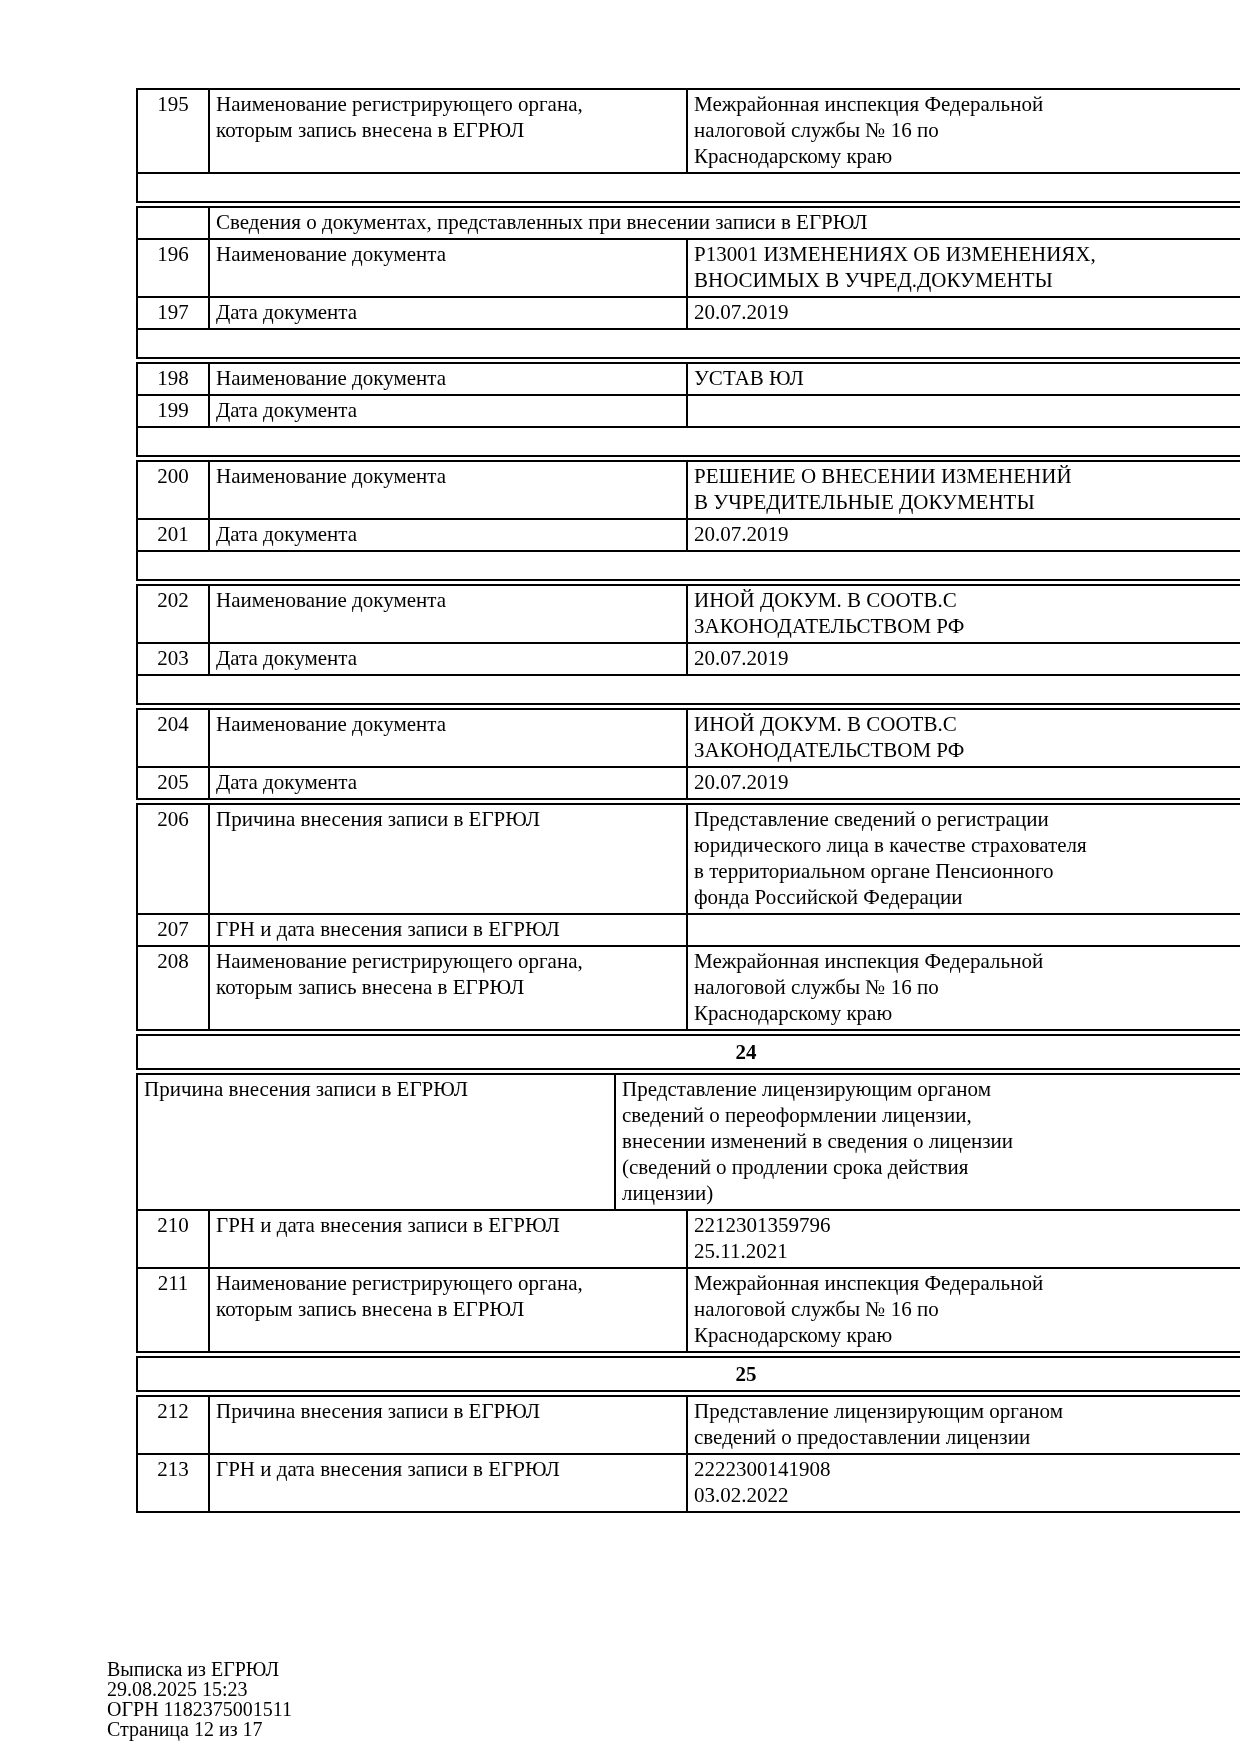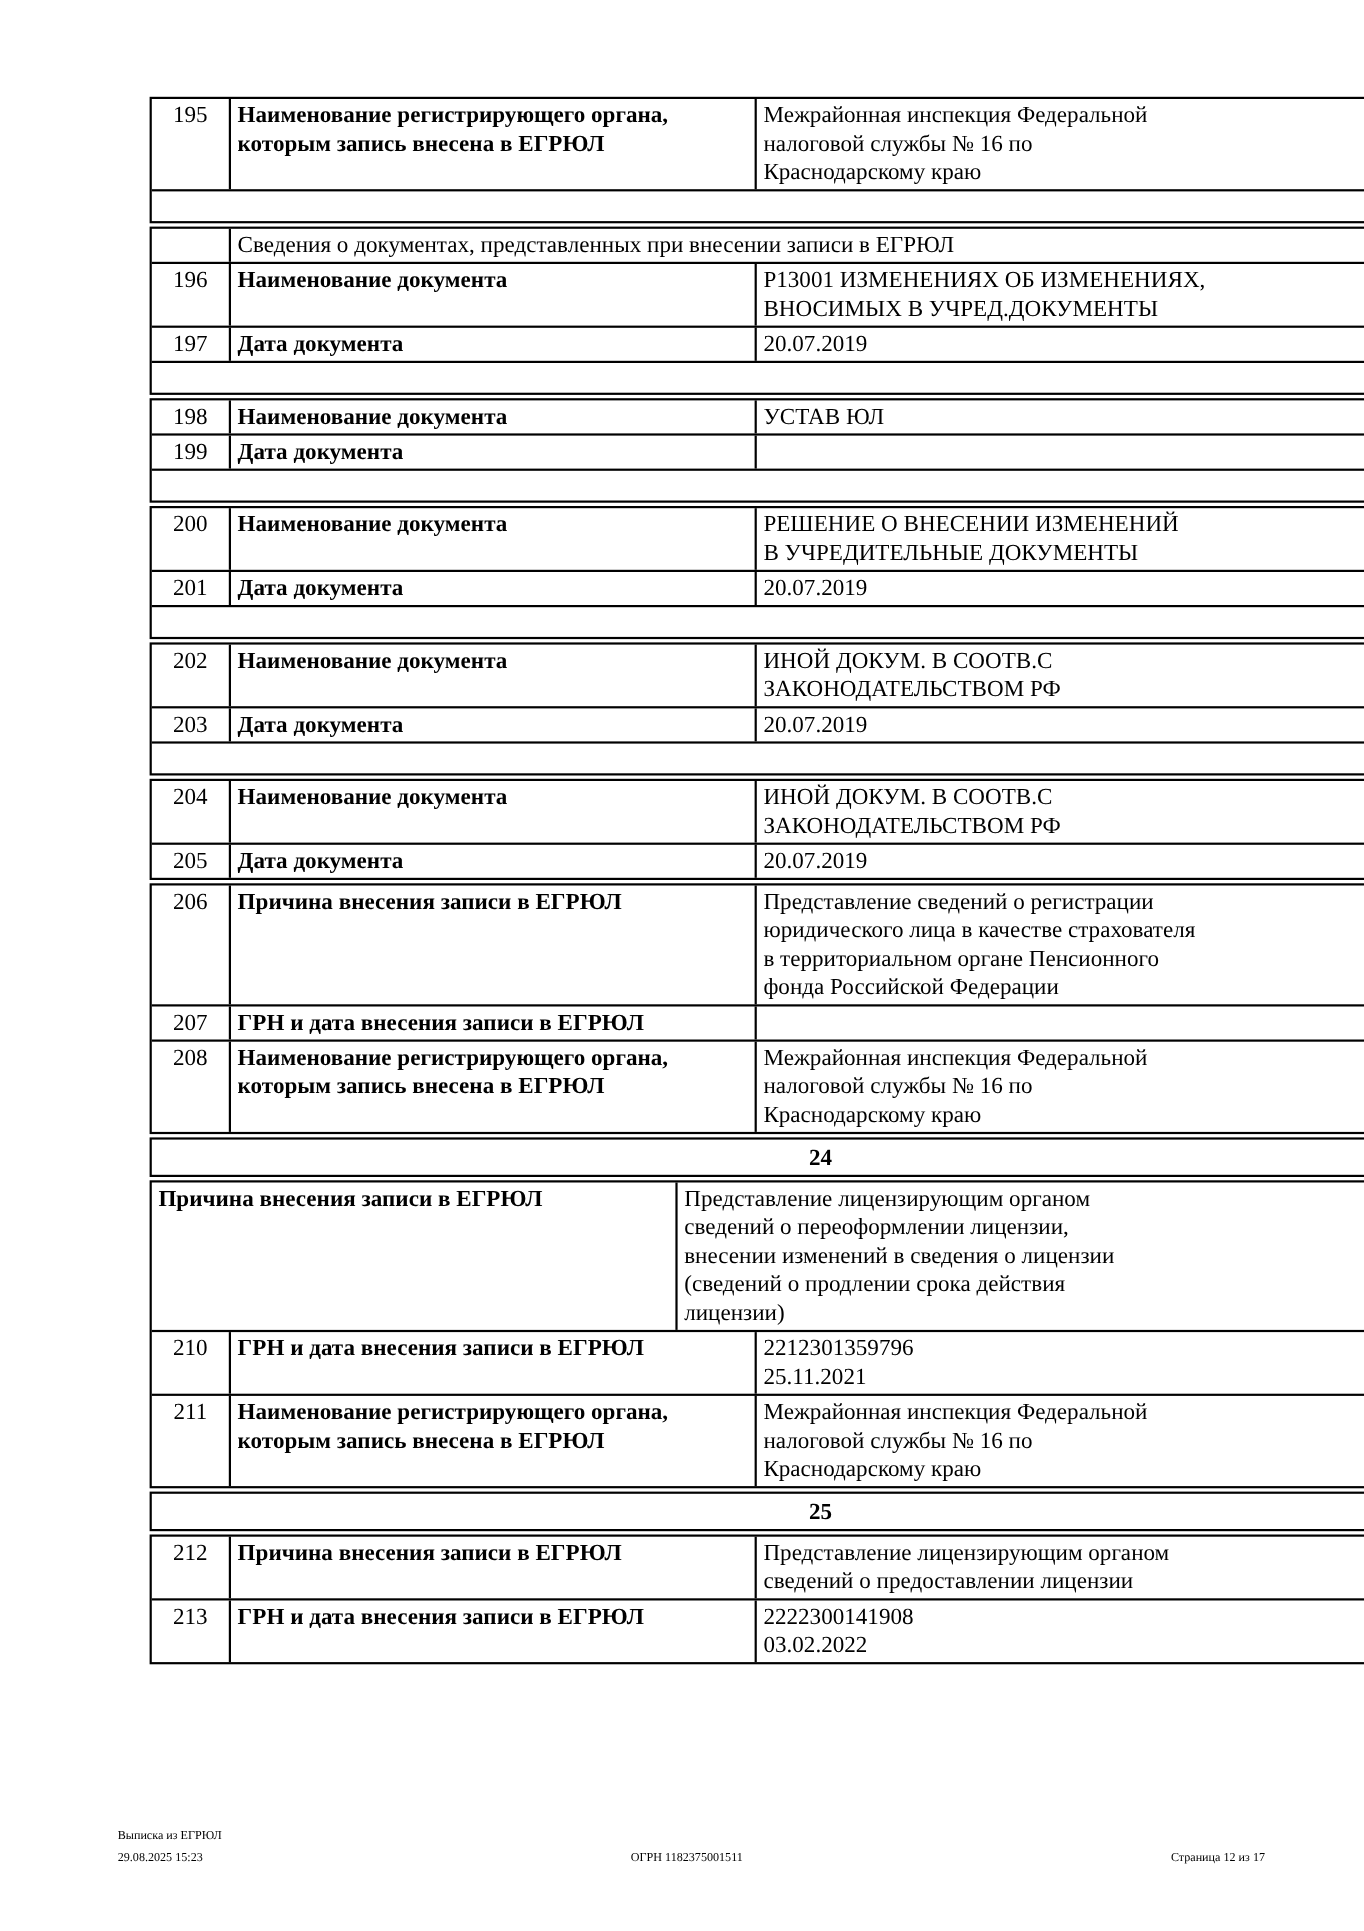--- a/index.html
+++ b/index.html
@@ -31,40 +31,40 @@
   }
   .cell.num {
     width: 72px;
     flex: none;
     border-right: 2px solid #000;
     text-align: center;
     padding-left: 2px;
     padding-right: 2px;
     white-space: nowrap;
   }
-  .cell.label { width: 478px; flex: none; border-right: 2px solid #000; font-weight: bold; }
+  .cell.label { width: 478px; flex: none; border-right: 2px solid #000; }
   .cell.value { flex: 1 1 auto; min-width: 0; }
   .cell.merged { flex: 1 1 auto; min-width: 0; }
   .row.spacer .cell { padding: 0; height: 27px; }
   .section-row {
     font-weight: bold;
     text-align: center;
     font-size: 21px;
     line-height: 26px;
     padding: 3px 0 3px 0;
   }
   .footer {
     position: absolute;
     left: 107px;
     right: 90px;
     top: 1659px;
-    font-size: 11px;
+    font-size: 20px;
     line-height: 20px;
   }
-  .footer-line2 { display: flex; justify-content: space-between; }
+  .footer-line2 { display: flex; justify-content: flex-end; flex-direction: column; }
 </style>
 </head>
 <body>
 
 <div class="table-wrap">
     <div class="block">
       <div class="row data">
         <div class="cell num">195</div>
         <div class="cell label">Наименование регистрирующего органа,
 которым запись внесена в ЕГРЮЛ</div>

